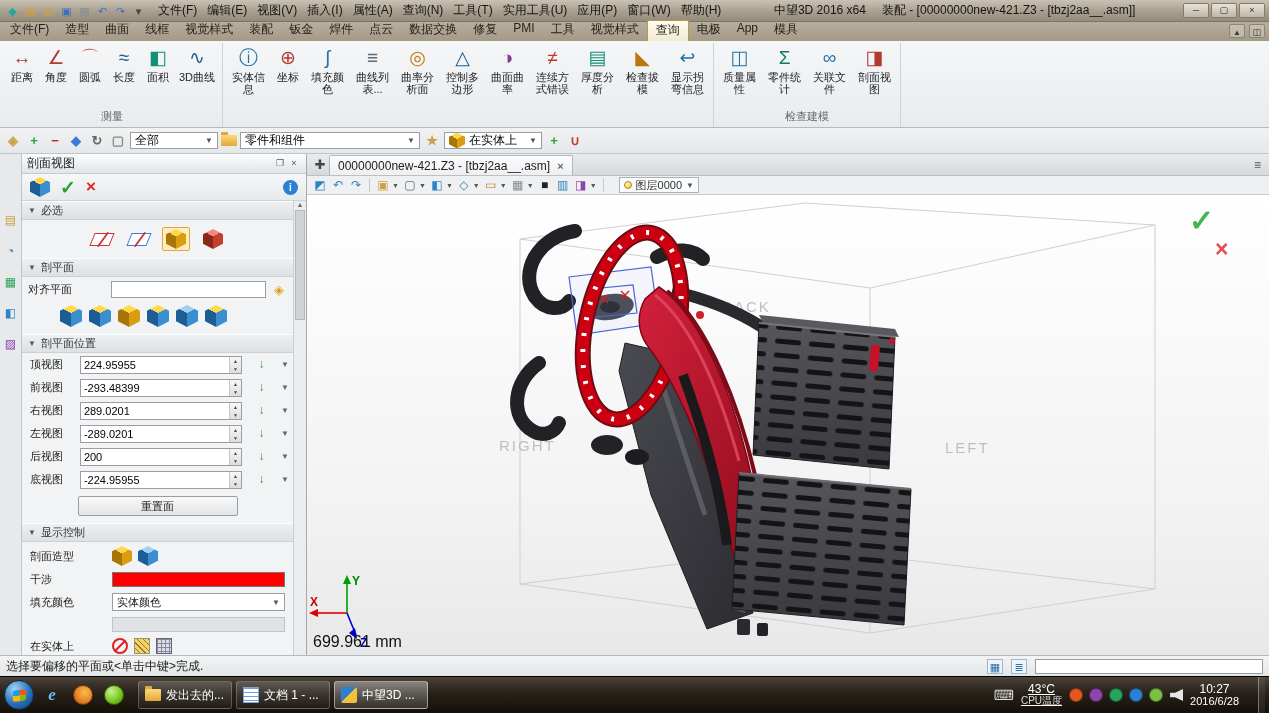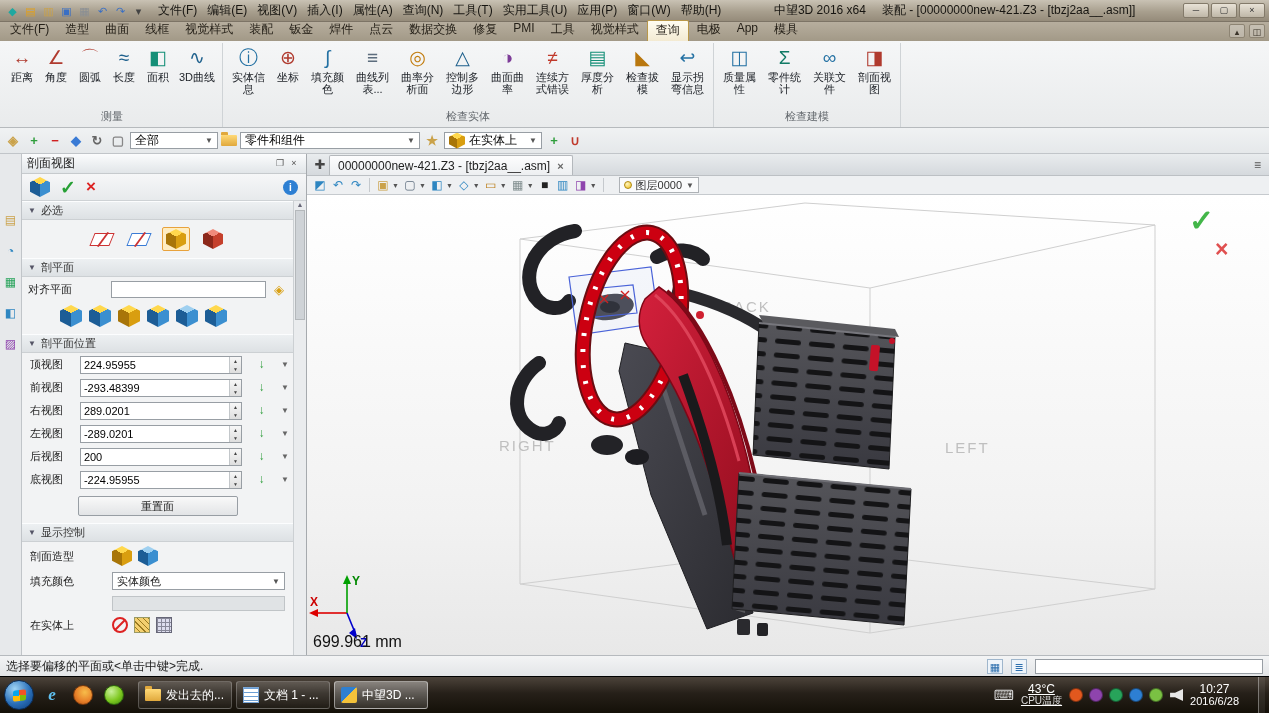--- a/index.html
+++ b/index.html
@@ -292,21 +292,20 @@
           </div>
           <div class="rbtn wrap">
             <span class="ricon" style="color: rgb(185, 119, 14);">◣</span>
             <span class="rlabel">检查拔模</span>
           </div>
           <div class="rbtn wrap">
             <span class="ricon" style="color: rgb(36, 113, 163);">↩</span>
             <span class="rlabel">显示拐弯信息</span>
           </div>
         </div>
-        <div class="rgroup-label">检查实体</div>
       </div>
       <div class="rgroup">
         <div class="rbtns">
           <div class="rbtn wrap">
             <span class="ricon" style="color: rgb(36, 113, 163);">◫</span>
             <span class="rlabel">质量属性</span>
           </div>
           <div class="rbtn wrap">
             <span class="ricon" style="color: rgb(17, 122, 101);">Σ</span>
             <span class="rlabel">零件统计</span>
@@ -502,20 +501,24 @@
         <div class="section-header">
           <span class="sh-arrow">▼</span>
           <span>显示控制</span>
         </div>
         <div class="disp-row">
           <span class="lbl">剖面造型</span>
           <span class="cube cube20 y"></span>
           <span class="cube cube20 b"></span>
         </div>
         <div class="disp-row">
+          <span class="lbl">干涉</span>
+          <span class="swatch" id="interferenceSwatch" style="background: rgb(255, 0, 0);"></span>
+        </div>
+        <div class="disp-row">
           <span class="lbl">填充颜色</span>
           <span class="fill-select">
             <span>实体颜色</span>
             <span class="fcaret">▼</span>
           </span>
         </div>
         <div class="disp-row">
           <span class="lbl"></span>
             <span class="inset"></span>
         </div>

